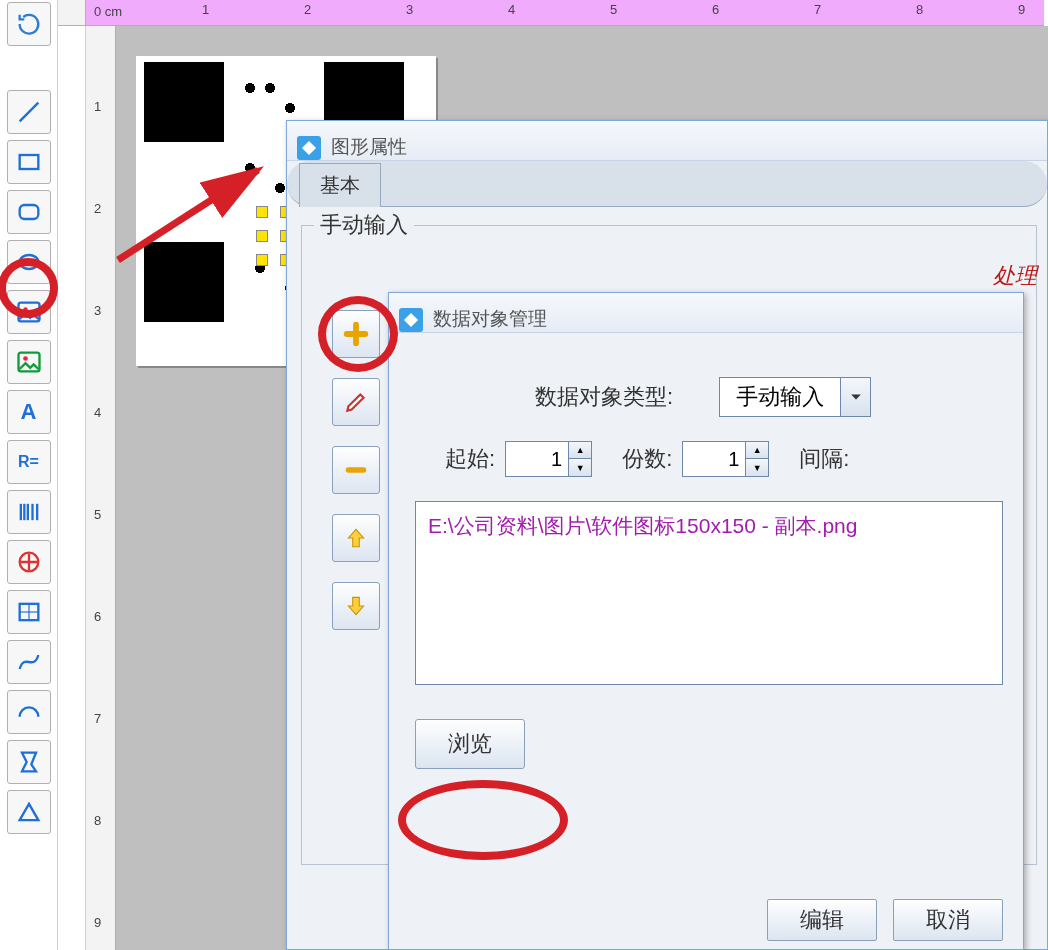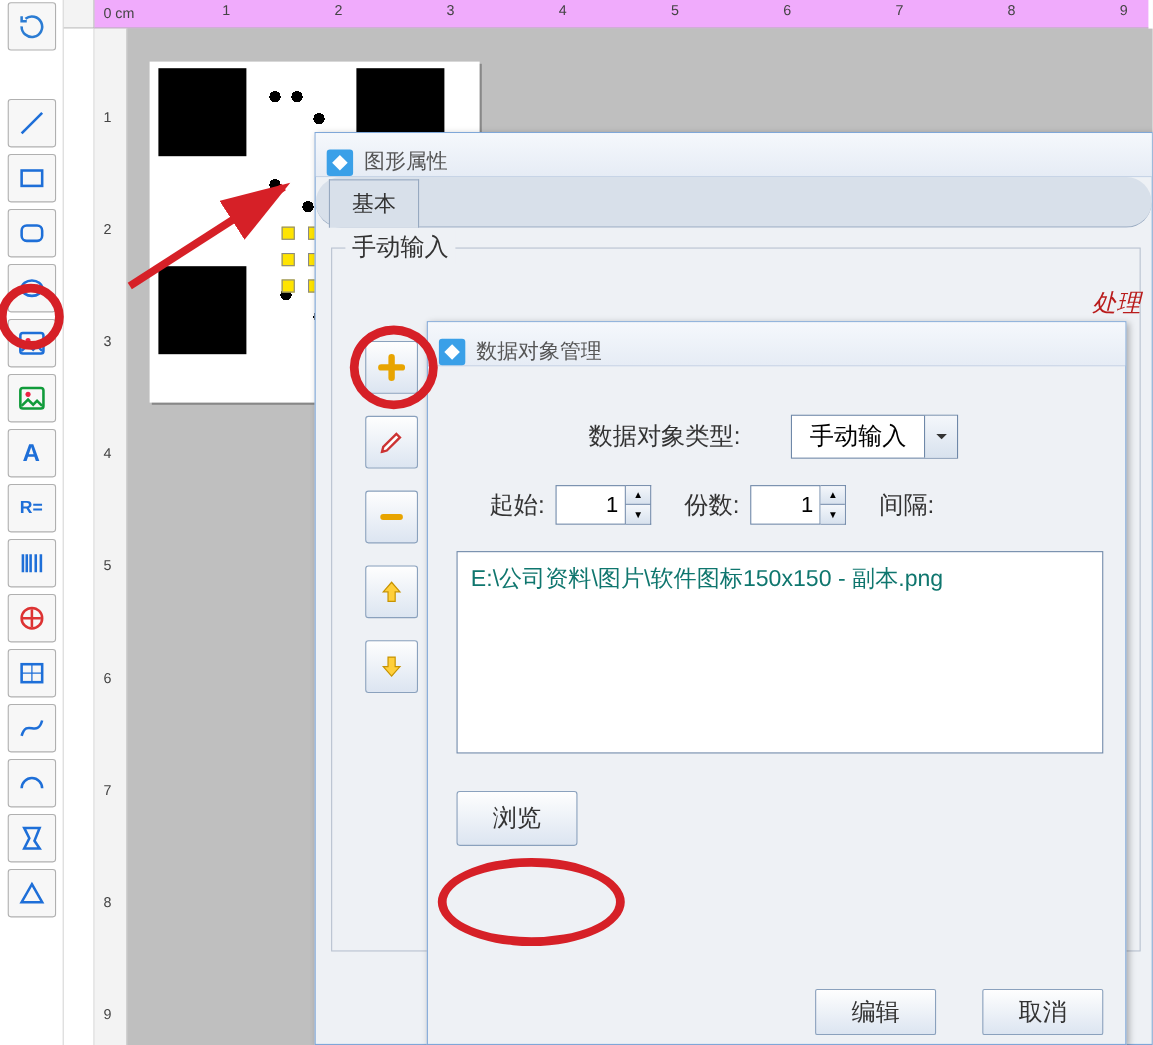--- a/index.html
+++ b/index.html
@@ -78,23 +78,23 @@
   .form-row{display:flex;align-items:center;margin:24px 0;}
   .form-row label{font-size:22px;color:#333;margin-right:10px;white-space:nowrap;}
   .combo{display:flex;align-items:center;border:1px solid #6f88a8;background:#fff;height:40px;}
   .combo span{padding:0 16px;font-size:22px;min-width:120px;}
   .combo .combo-btn{width:30px;height:38px;background:linear-gradient(#f4f7fb,#d8e2ee);border-left:1px solid #6f88a8;display:flex;align-items:center;justify-content:center;}
   .spinner{display:flex;align-items:center;margin-right:30px;}
   .spinner input{width:64px;height:36px;border:1px solid #6f88a8;text-align:right;padding-right:6px;font-size:20px;}
   .spin-btns{display:flex;flex-direction:column;border:1px solid #6f88a8;border-left:none;}
   .spin-btns div{width:22px;height:17px;background:linear-gradient(#f4f7fb,#d8e2ee);display:flex;align-items:center;justify-content:center;font-size:9px;}
   .spin-btns div:first-child{border-bottom:1px solid #6f88a8;}
-  .path-box{border:1px solid #6f88a8;background:#fff;height:184px;padding:10px 12px;font-size:21px;color:#0f766e;}
+  .path-box{border:1px solid #6f88a8;background:#fff;height:184px;padding:10px 12px;font-size:21px;color:#a21caf;}
   .browse-btn{margin-top:34px;width:110px;height:50px;border:1px solid #8aa1bd;background:linear-gradient(#fefefe,#dce5f1);font-size:22px;color:#333;border-radius:3px;}
-  .footer-btns{position:absolute;bottom:8px;right:20px;display:flex;gap:42px;}
+  .footer-btns{position:absolute;bottom:8px;right:20px;display:flex;gap:16px;}
   .footer-btns button{width:110px;height:42px;border:1px solid #8aa1bd;background:linear-gradient(#fefefe,#dce5f1);font-size:22px;color:#333;border-radius:2px;}
 
 </style>
 </head>
 <body>
 
 <div class="left-toolbar">
   <div class="tool-btn">
       <svg viewBox="0 0 24 24">
         <path fill="none" stroke="#2b7cd3" stroke-width="2" d="M4 12a8 8 0 1 0 3-6M4 4v4h4"></path>

